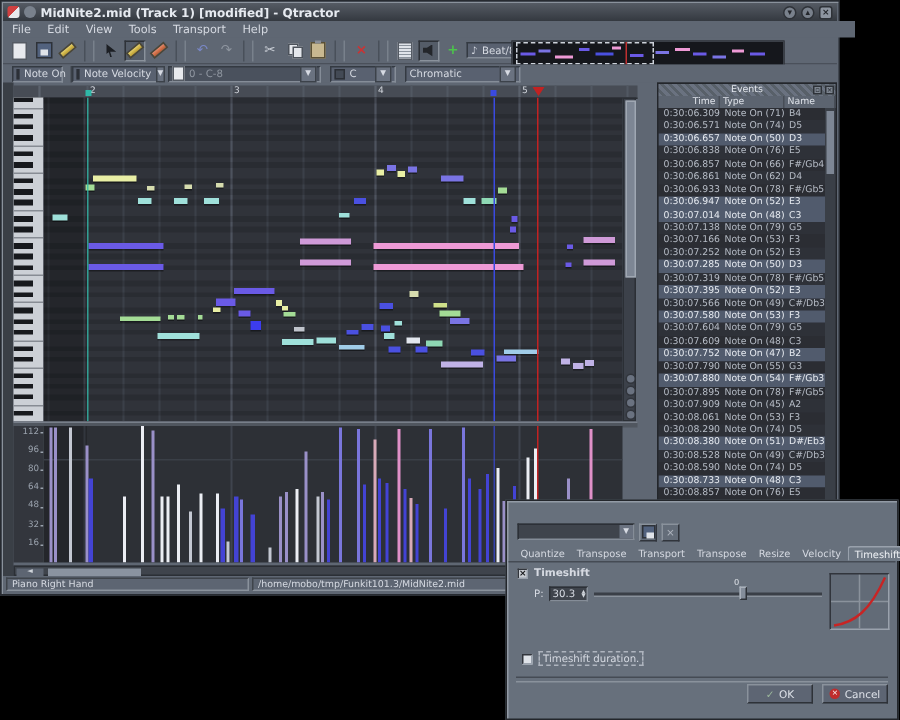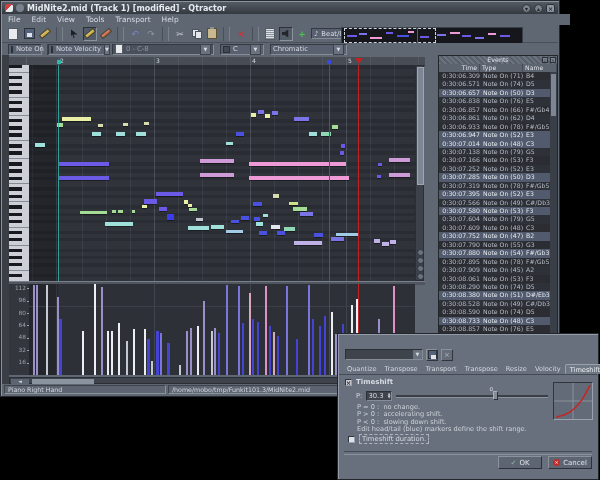--- a/index.html
+++ b/index.html
@@ -710,24 +710,20 @@
         <div class="handle"></div>
       </div>
     </div>
     <div class="abs" id="graph">
       <svg width="38" height="36" viewBox="0 0 38 36">
         <line x1="19" y1="0" x2="19" y2="36" stroke="#8a929c" stroke-width="1"></line>
         <line x1="0" y1="18" x2="38" y2="18" stroke="#8a929c" stroke-width="1"></line>
         <path id="curve-path" d="M2,34 C16,32 26,24 36,2" fill="none" stroke-width="1.6" stroke="#c82424"></path>
       </svg>
     </div>
-    <div class="abs" id="dlg-lines">P = 0 :  no change.
-P &gt; 0 :  accelerating shift.
-P &lt; 0 :  slowing down shift.
-Edit head/tail (blue) markers define the shift range.</div>
     <div class="abs" id="chk-dur">
       <span class="chkbox" style="background:#dfe3e9"></span>
       <span class="dash">Timeshift duration.</span>
     </div>
     <div class="abs" id="dlg-sep"></div>
     <div class="okbtn" style="left:160px;width:44px">
       <span style="color:#9cb89c">✓</span>
       <span>OK</span>
     </div>
     <div class="okbtn" style="left:210px;width:44px">

